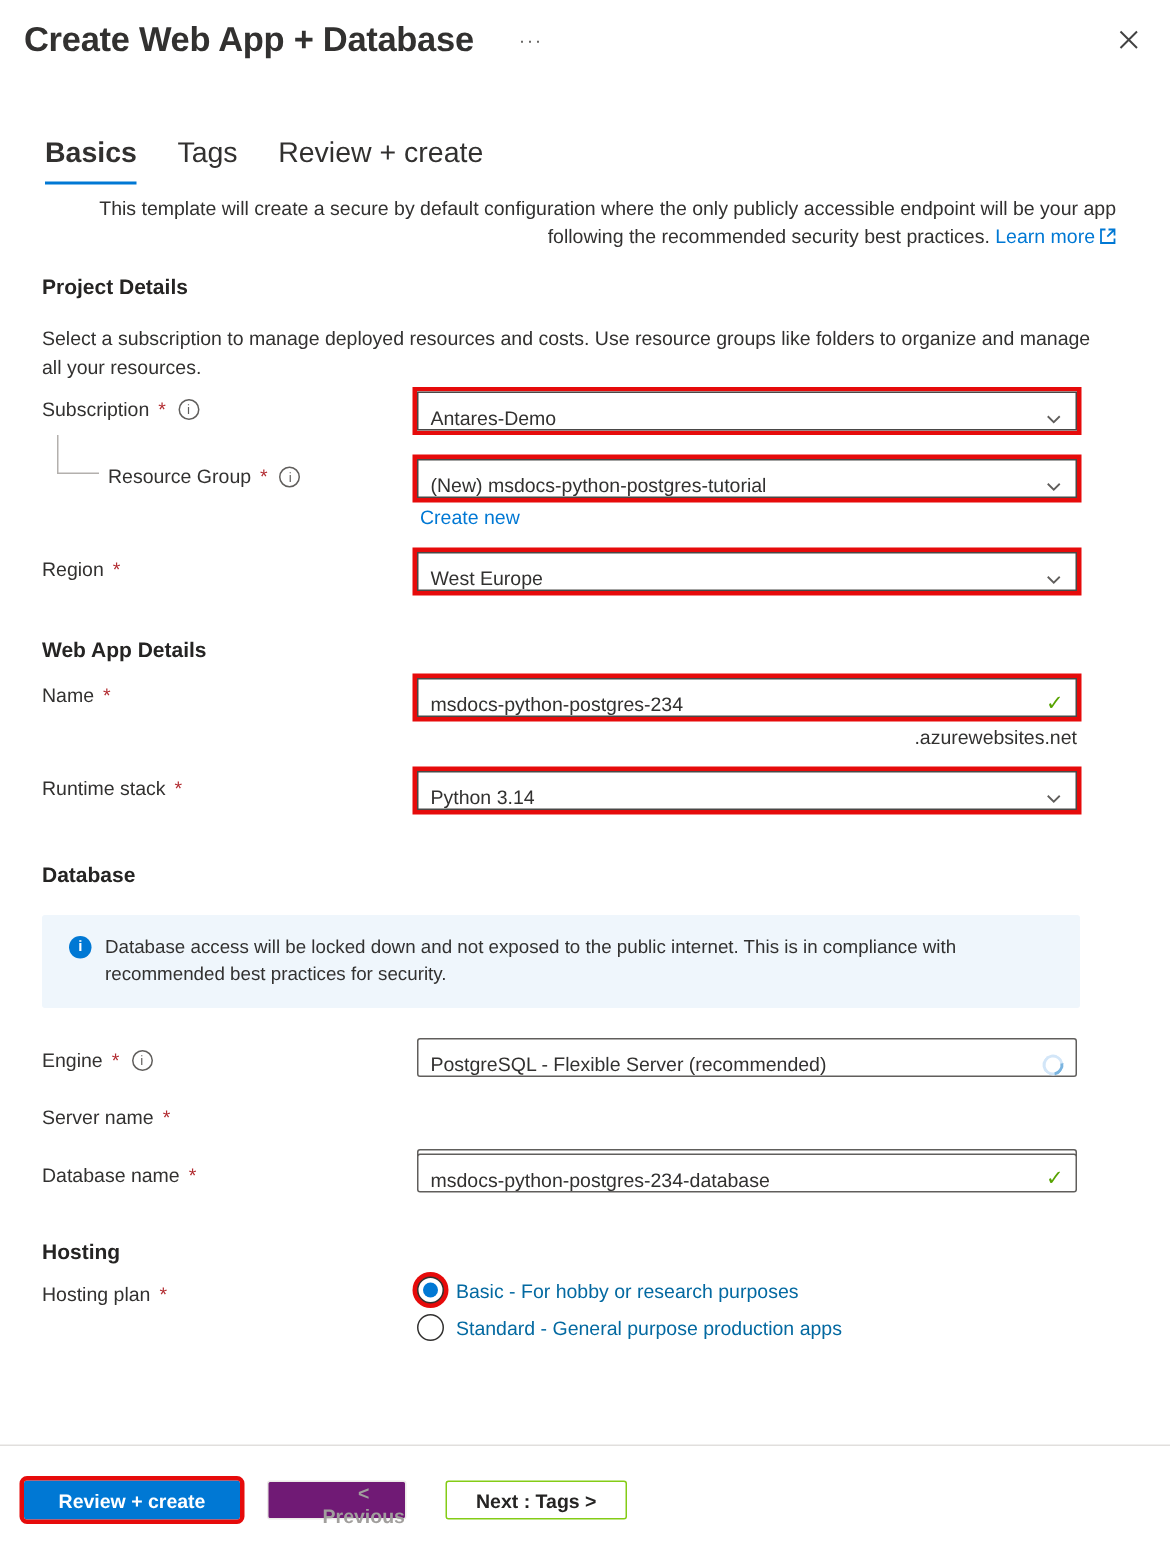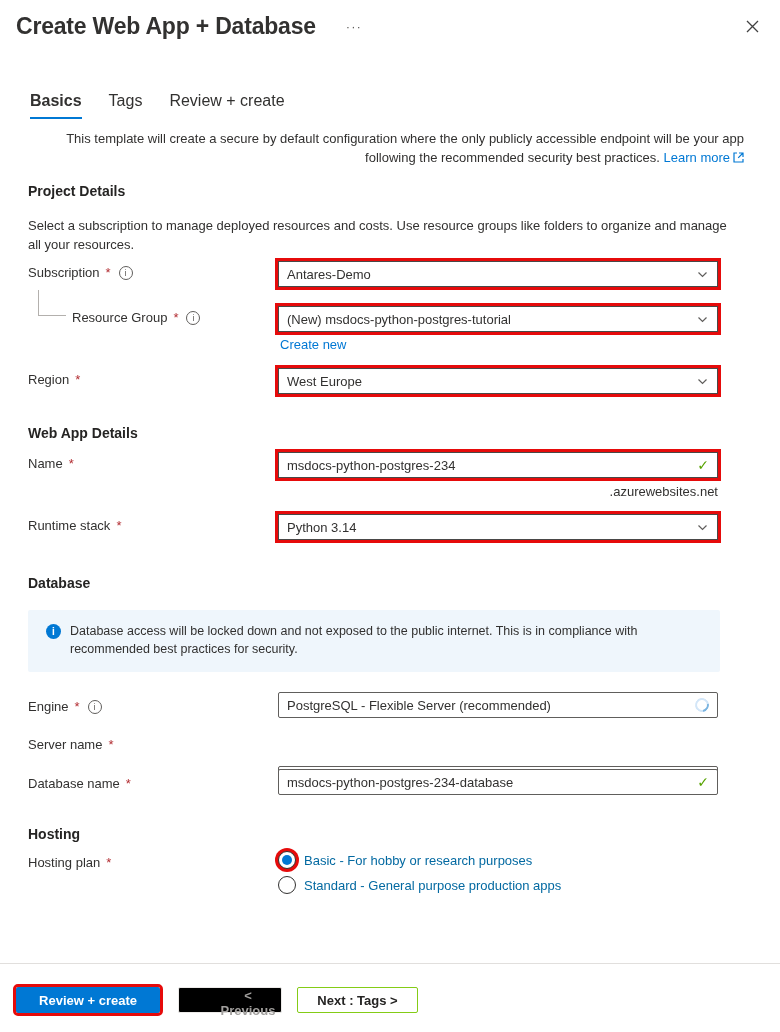--- a/index.html
+++ b/index.html
@@ -13,40 +13,40 @@
   #panel { position: relative; width: 780px; height: 1032px; background: #fff; }
 
   
   .hdr { position: absolute; top: 10px; left: 16px; right: 16px; height: 32px; display: flex; align-items: center; }
   .hdr h1 { font-size: 23px; font-weight: 700; color: #323130; letter-spacing: -0.2px; }
   .more-btn { border: none; background: none; color: #605e5c; font-size: 13px; letter-spacing: 1px; margin-left: 26px; cursor: pointer; line-height: 1; padding: 4px; }
   .close-btn { margin-left: auto; border: none; background: none; cursor: pointer; padding: 4px; display: flex; }
 
   
   .tabs { position: absolute; top: 92px; left: 30px; display: flex; gap: 27px; }
-  .tab { font-size: 16px; color: #323130; cursor: pointer; padding-bottom: 9px; position: relative; }
+  .tab { font-size: 19px; color: #323130; cursor: pointer; padding-bottom: 9px; position: relative; }
   .tab.active { font-weight: 700; }
   .tab.active::after { content: ""; position: absolute; left: 0; right: 0; bottom: 0; height: 2px; background: #0078d4; }
 
   
   .intro { position: absolute; top: 130px; left: 28px; width: 716px; font-size: 13px; line-height: 18.5px; color: #323130; text-align: right; }
   .link { color: #0078d4; text-decoration: none; cursor: pointer; }
   .ext-ico { display: inline-block; vertical-align: -1px; margin-left: 3px; }
   .sec-title { position: absolute; left: 28px; font-size: 14px; font-weight: 700; color: #252423; }
   .sec-desc { position: absolute; left: 28px; width: 700px; font-size: 13px; line-height: 18.5px; color: #323130; }
 
   
   .flabel { position: absolute; left: 28px; font-size: 13px; color: #323130; display: flex; align-items: center; gap: 5px; }
   .flabel.indent { left: 72px; }
   .req { color: #b22c31; margin-left: 1px; }
   .info-circ { width: 14px; height: 14px; border: 1px solid #605e5c; border-radius: 50%; font-size: 9px; line-height: 12px; text-align: center; color: #605e5c; display: inline-block; font-style: normal; cursor: pointer; margin-left: 3px; }
   .tree-conn { position: absolute; left: 38px; top: 290px; width: 28px; height: 26px; border-left: 1px solid #b3b0ad; border-bottom: 1px solid #b3b0ad; }
 
   .hl { position: absolute; left: 275px; width: 446px; border: 3px solid #e60b0b; background: #fff; }
-  .ctrl { display: flex; align-items: center; height: 26px; border: 1px solid #605e5c; border-radius: 2px; background: #fff; padding: 0 8px; font-size: 13px; color: #323130; cursor: pointer; }
+  .ctrl { display: flex; align-items: flex-end; height: 26px; border: 1px solid #605e5c; border-radius: 2px; background: #fff; padding: 0 8px; font-size: 13px; color: #323130; cursor: pointer; }
   .hl .ctrl { border-color: #494847; border-radius: 0; width: 100%; }
   .ctrl .val { flex: 1 1 auto; white-space: nowrap; overflow: hidden; }
   .plain { position: absolute; left: 278px; width: 440px; }
   .chev { flex: 0 0 auto; margin-left: 8px; display: flex; }
   .okmark { flex: 0 0 auto; margin-left: 8px; color: #57a300; font-size: 14px; font-weight: 700; }
   .spinner { flex: 0 0 auto; margin-left: 8px; width: 14px; height: 14px; border-radius: 50%; border: 2px solid #d3e6f8; border-right-color: #7ab4e0; transform: rotate(35deg); }
   .suffix { position: absolute; right: 62px; top: 484px; font-size: 13px; color: #323130; }
   .create-new { position: absolute; left: 280px; top: 337px; font-size: 13px; }
 
   
@@ -58,21 +58,21 @@
   .radio-row { position: absolute; left: 278px; display: flex; align-items: center; gap: 8px; }
   .radio { width: 18px; height: 18px; border-radius: 50%; border: 1px solid #323130; background: #fff; position: relative; cursor: pointer; flex: 0 0 auto; }
   .radio.sel::after { content: ""; position: absolute; left: 3px; top: 3px; width: 10px; height: 10px; border-radius: 50%; background: #0078d4; }
   .radio.annot { box-shadow: 0 0 0 3px #e60b0b; }
   .radio-lbl { font-size: 13px; color: #0369a1; }
 
   
   .footer { position: absolute; left: 0; right: 0; top: 963px; height: 69px; border-top: 1px solid #e1dfdd; background: #fff; }
   .btn { position: absolute; top: 23px; height: 26px; font-size: 13px; font-weight: 700; border-radius: 2px; cursor: pointer; font-family: inherit; }
   .btn-primary { left: 16px; width: 144px; background: #0078d4; border: 1px solid #0078d4; color: #fff; outline: 3px solid #e60b0b; }
-  .btn-disabled { left: 178px; width: 104px; background: #000000; border: 1px solid #eceae8; color: #a19f9d; cursor: default; padding-left: 36px; }
+  .btn-disabled { left: 178px; width: 93px; background: #701a75; border: 1px solid #eceae8; color: #a19f9d; cursor: default; padding-left: 36px; }
   .btn-secondary { left: 297px; width: 121px; background: #fff; border: 1px solid #84cc16; color: #252423; }
 </style>
 </head>
 <body>
 
 <div id="panel">
 
   <div class="hdr">
     <h1>Create Web App + Database</h1>
     <button class="more-btn">

